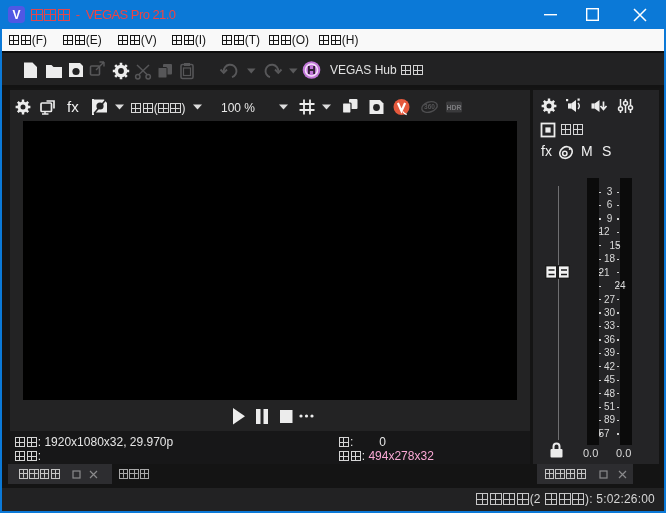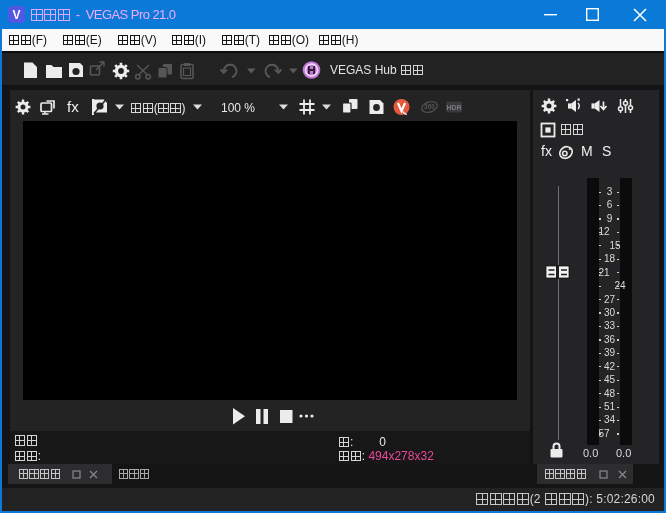--- a/index.html
+++ b/index.html
@@ -11,21 +11,21 @@
 background:linear-gradient(currentColor,currentColor) 50% 50%/100% 1px no-repeat,
 linear-gradient(currentColor,currentColor) 50% 50%/1px 100% no-repeat}
 .c{width:10.5px;height:10.5px;margin:0 .7px}
 .cs{width:9.5px;height:9.5px;margin:0 .6px}
 .cl{width:12px;height:12px;margin:0 .8px}
 svg{display:block}
 
 #title{left:0;top:0;width:666px;height:29px;background:#0b79d7}
 #vlogo{left:8px;top:6px;width:17px;height:17px;background:#5058e4;border-radius:4px;color:#fff;
 font-weight:bold;font-size:12px;display:flex;align-items:center;justify-content:center}
-#ttext{left:30px;top:0;height:29px;color:#f0abfc;font-size:13px;letter-spacing:-0.55px}
+#ttext{left:30px;top:0;height:29px;color:#ef4444;font-size:13px;letter-spacing:-0.55px}
 
 #menu{left:0;top:29px;width:666px;height:22px;background:#f9f9f9;color:#161616;font-size:12px}
 #menu .c{opacity:1}
 #menu .mi{position:absolute;top:0;height:22px}
 
 #tbar{left:2px;top:51px;width:662px;height:37px;background:#222223;border-top:2px solid #0d0d0d;border-bottom:3px solid #131313}
 
 #pv{left:10px;top:90px;width:520px;height:374px;background:#232324}
 #pvblack{left:23px;top:121px;width:494px;height:279px;background:#000}
 #pvinfo{left:10px;top:431px;width:520px;height:33px;background:#171718;color:#dcdcdc;font-size:11px}
@@ -213,37 +213,38 @@
  <rect x="38.5" y="4" width="4.5" height="15" fill="#ececec"></rect>
  <rect x="55" y="5" width="12.5" height="13" fill="#ececec"></rect>
  <circle cx="76" cy="11" r="1.6" fill="#ececec"></circle>
       <circle cx="81.5" cy="11" r="1.6" fill="#ececec"></circle>
       <circle cx="87" cy="11" r="1.6" fill="#ececec"></circle>
 </svg>
 <div class="abs" id="pvinfo"></div>
 <div class="abs row" style="left:14px;top:435px;color:#e6e6e6;font-size:12px">
       <i class="c"></i>
       <i class="c"></i>
+      <span>:&nbsp;1920x1080x32, 29.970p</span>
     </div>
 <div class="abs row" style="left:14px;top:449px;font-size:12px;color:#e6e6e6">
       <i class="c"></i>
       <i class="c"></i>
       <span>:&nbsp;</span>
     </div>
 <div class="abs row" style="left:338px;top:435px;color:#e6e6e6;font-size:12px">
       <i class="c"></i>
       <span>:</span>
       <span style="display:inline-block;width:26px"></span>
       <span>0</span>
     </div>
 <div class="abs row" style="left:338px;top:449px;font-size:12px;color:#e6e6e6">
       <i class="c"></i>
       <i class="c"></i>
       <span>:&nbsp;</span>
-      <span style="color:#ec4899">494x278x32</span>
+      <span style="color:#f9a8d4">494x278x32</span>
     </div>
 
 <div class="abs tab" style="left:8px;top:464px;width:104px;height:20px"></div>
 <div class="abs row" style="left:18px;top:469px;color:#d2d2d2">
       <i class="cs"></i>
       <i class="cs"></i>
       <i class="cs"></i>
       <i class="cs"></i>
     </div>
 <svg class="abs" style="left:72px;top:470px" width="9" height="9">
@@ -356,21 +357,21 @@
       <div style="position:absolute;top:188.22000000000003px;right:0.5px;width:2px;height:1.2px;background:#cfcfcf"></div>
       <div style="position:absolute;top:196.15999999999997px;left:0;width:22px;text-align:center;line-height:12px">45</div>
       <div style="position:absolute;top:201.65999999999997px;left:0.5px;width:2px;height:1.2px;background:#cfcfcf"></div>
       <div style="position:absolute;top:201.65999999999997px;right:0.5px;width:2px;height:1.2px;background:#cfcfcf"></div>
       <div style="position:absolute;top:209.60000000000002px;left:0;width:22px;text-align:center;line-height:12px">48</div>
       <div style="position:absolute;top:215.10000000000002px;left:0.5px;width:2px;height:1.2px;background:#cfcfcf"></div>
       <div style="position:absolute;top:215.10000000000002px;right:0.5px;width:2px;height:1.2px;background:#cfcfcf"></div>
       <div style="position:absolute;top:223.03999999999996px;left:0;width:22px;text-align:center;line-height:12px">51</div>
       <div style="position:absolute;top:228.53999999999996px;left:0.5px;width:2px;height:1.2px;background:#cfcfcf"></div>
       <div style="position:absolute;top:228.53999999999996px;right:0.5px;width:2px;height:1.2px;background:#cfcfcf"></div>
-      <div style="position:absolute;top:236.48000000000002px;left:0;width:22px;text-align:center;line-height:12px">34</div>
+      <div style="position:absolute;top:236.48000000000002px;left:0;width:22px;text-align:center;line-height:12px">89</div>
       <div style="position:absolute;top:241.98000000000002px;left:0.5px;width:2px;height:1.2px;background:#cfcfcf"></div>
       <div style="position:absolute;top:241.98000000000002px;right:0.5px;width:2px;height:1.2px;background:#cfcfcf"></div>
       <div style="position:absolute;top:249.91999999999996px;left:0;width:22px;text-align:left;line-height:12px">57</div>
       <div style="position:absolute;top:255.41999999999996px;left:0.5px;width:2px;height:1.2px;background:#cfcfcf"></div>
       <div style="position:absolute;top:255.41999999999996px;right:0.5px;width:2px;height:1.2px;background:#cfcfcf"></div>
     </div>
 <div class="abs" style="left:583px;top:447px;color:#dadada;font-size:11px">0.0</div>
 <div class="abs" style="left:616px;top:447px;color:#dadada;font-size:11px">0.0</div>
 <svg class="abs" style="left:549px;top:442px" width="15" height="16">
  <rect x="1.5" y="7" width="12" height="8.5" rx="1" fill="#ececec"></rect>

